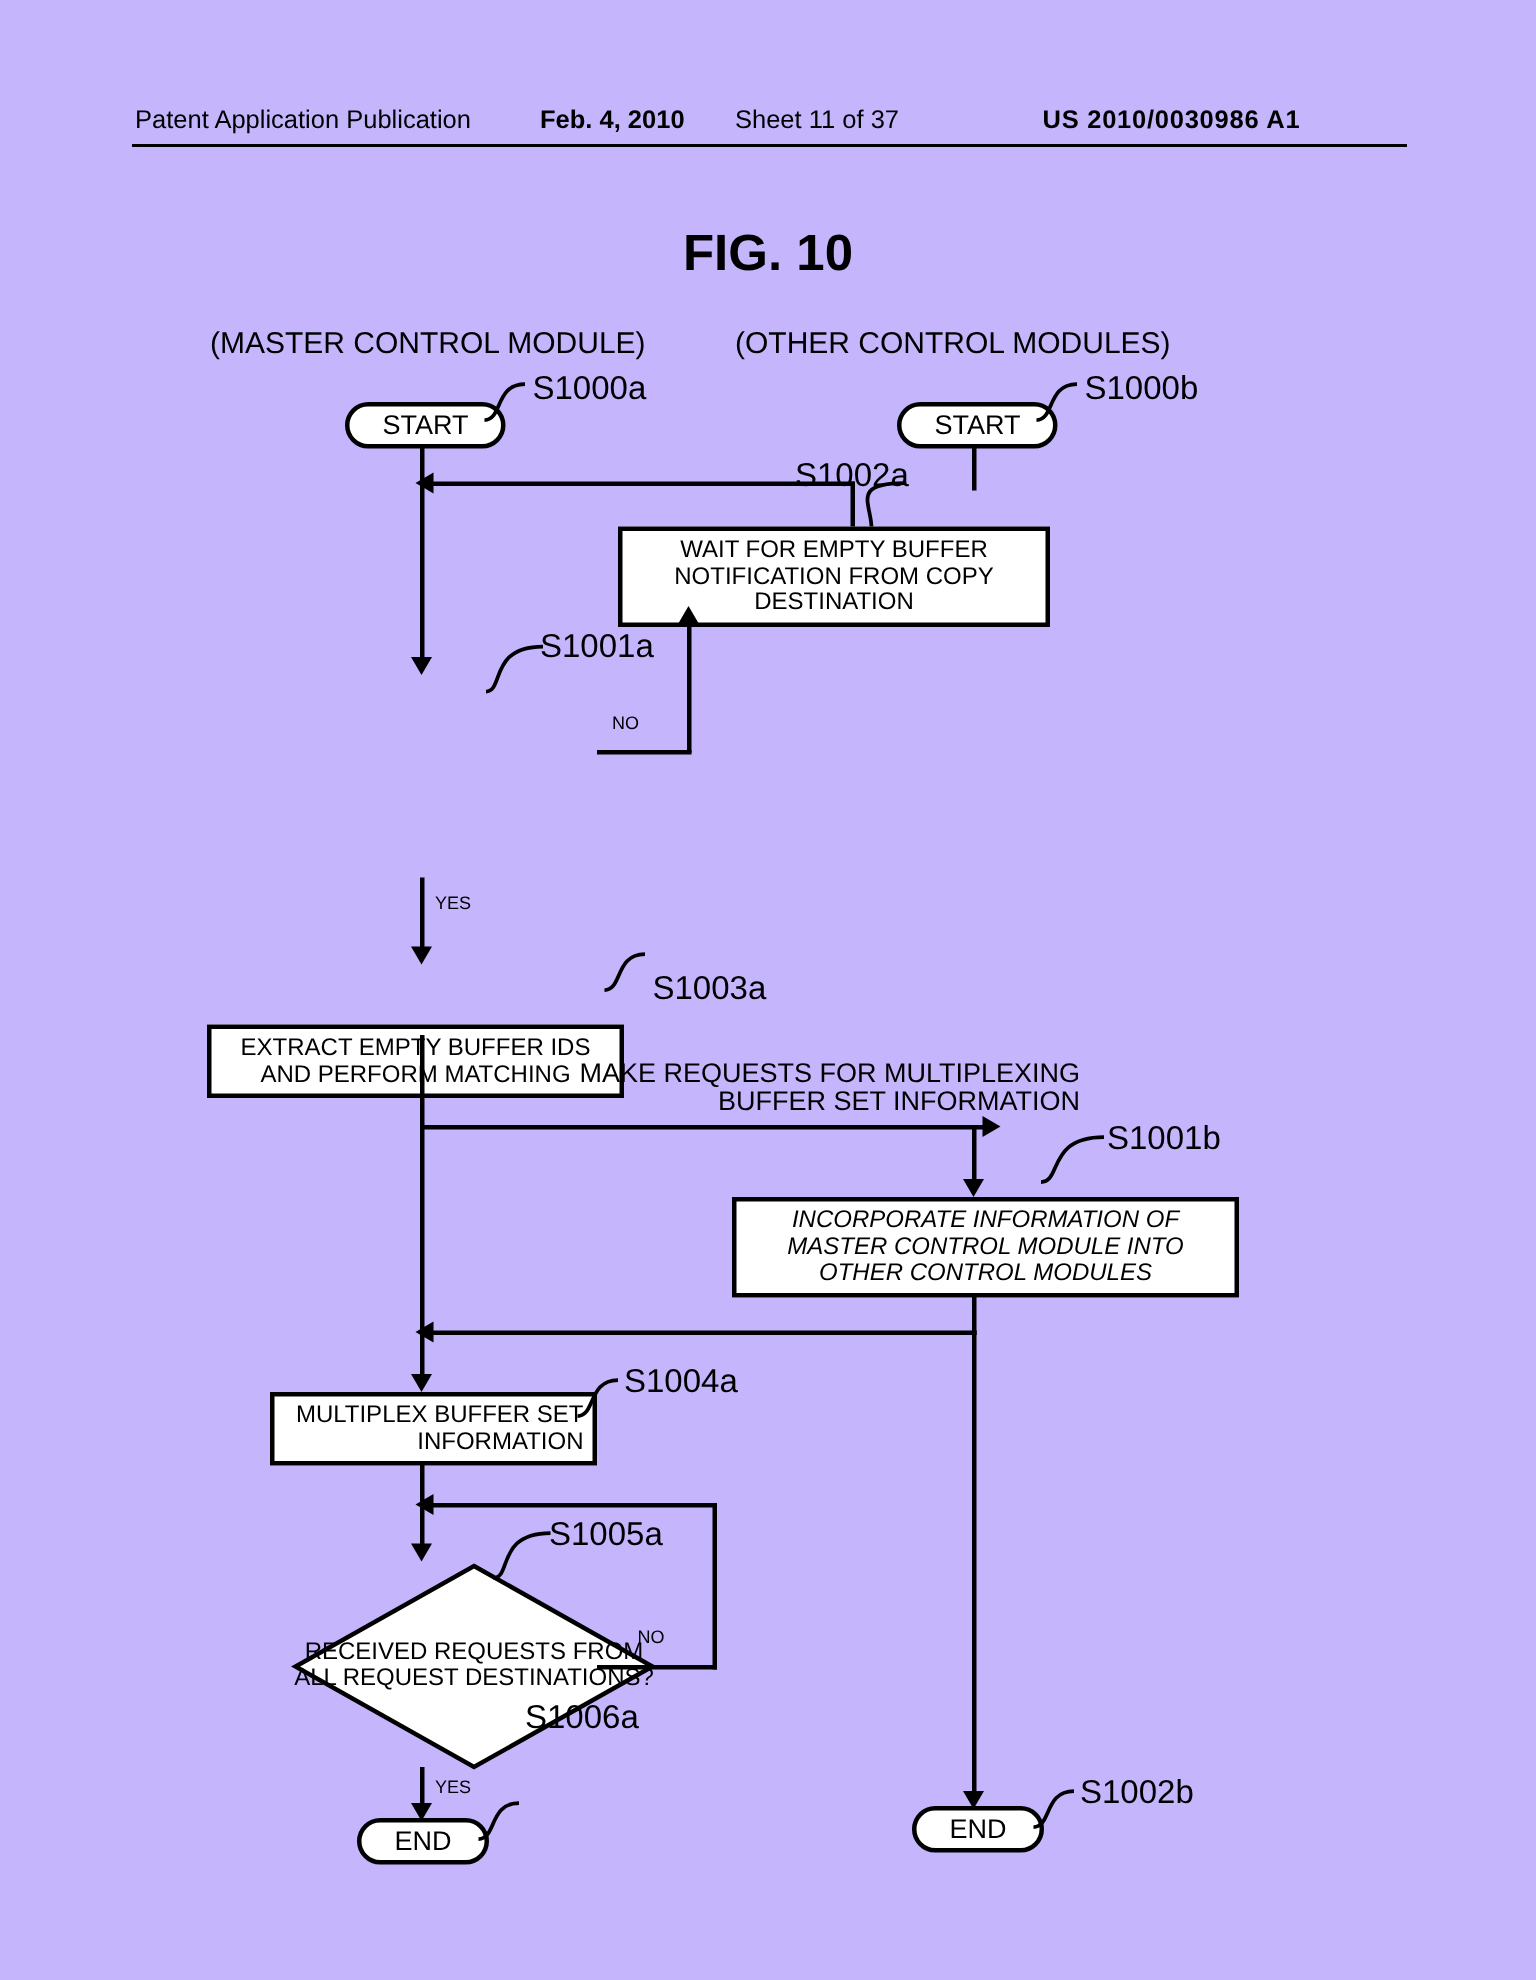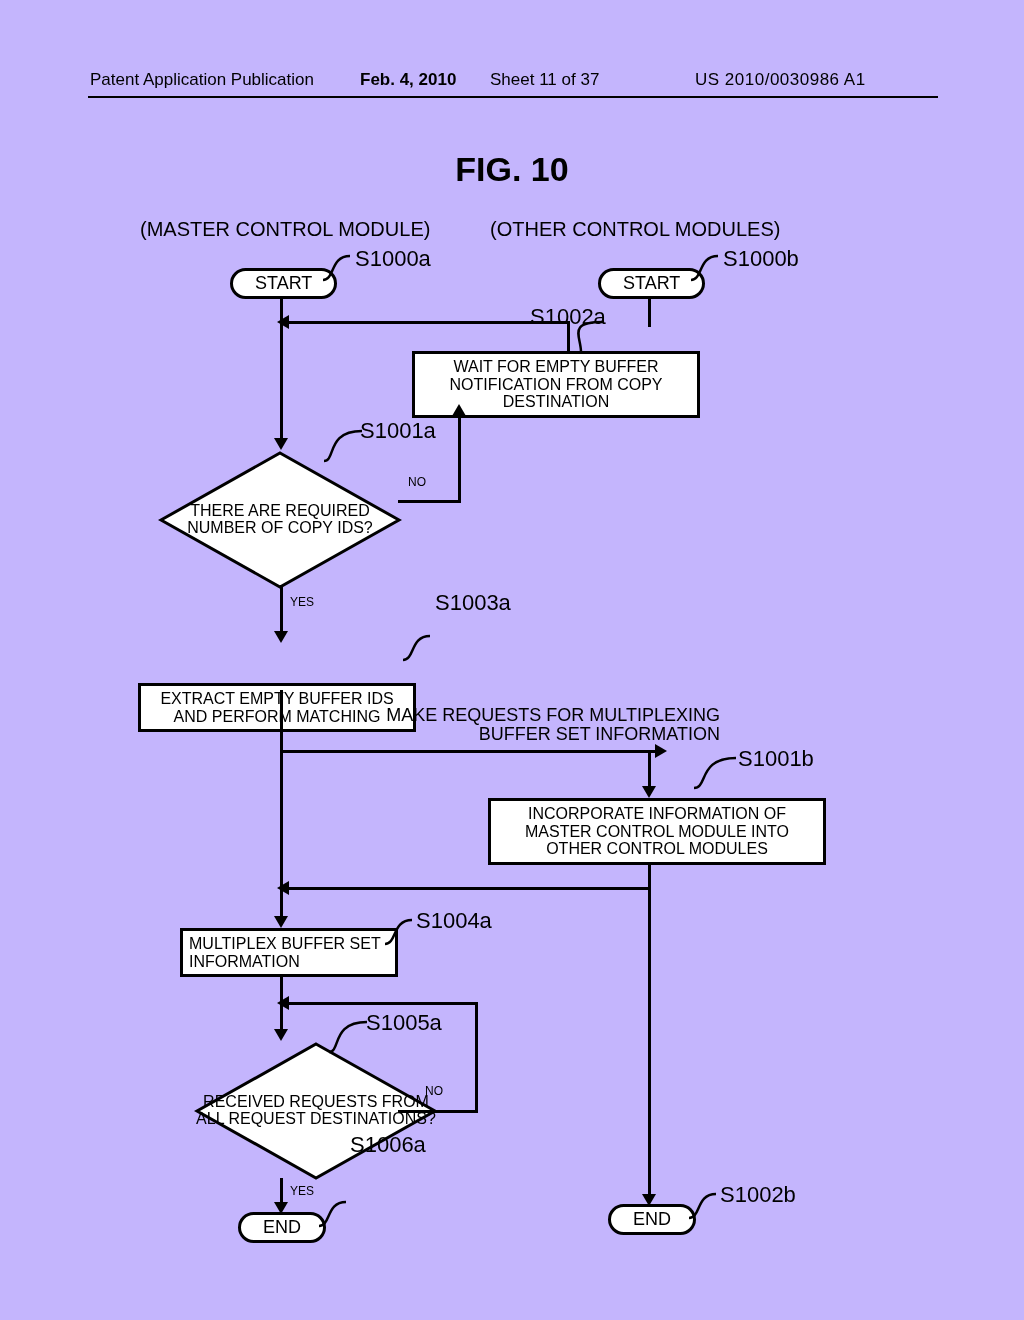--- a/index.html
+++ b/index.html
@@ -18,21 +18,21 @@
   .header {
     position: absolute;
     top: 70px;
     left: 0;
     width: 1024px;
     font-size: 17px;
   }
   .pub     { position: absolute; left: 90px; }
   .date    { position: absolute; left: 360px; font-weight: bold; }
   .sheet   { position: absolute; left: 490px; }
-  .pubno   { position: absolute; left: 695px; font-weight: normal; letter-spacing: .5px; }
+  .pubno   { position: absolute; left: 695px; font-weight: bold; letter-spacing: .5px; }
   .rule    { position: absolute; top: 96px; left: 88px; width: 850px; height: 0; border-top: 2px solid #000; }
   .figtitle{
     position: absolute;
     top: 150px;
     width: 1024px;
     text-align: center;
     font-size: 34px;
     font-weight: bold;
   }
 
@@ -130,71 +130,65 @@
     <path d="M20 36 C20 20 6 6 42 6" fill="none" stroke="#000" stroke-width="2.5"></path>
   </svg>
   <div class="label" style="left:530px; top:304px;">S1002a</div>
 
   <div class="proc" style="left:412px; top:351px; width:270px;">WAIT FOR EMPTY BUFFER NOTIFICATION FROM COPY DESTINATION</div>
 
   <div class="line-v" style="left:567px; top:321px; height:30px;"></div>
   <div class="line-v" style="left:458px; top:410px; height:92px;"></div>
   <div class="arrow arr-up" style="left:452px; top:404px;"></div>
 
-  <div class="diamond" style="left:158px; top:450px;">
-    <svg width="244" height="140">
-        <polygon points="122,3 241,70 122,137 3,70" fill="#fff" stroke="#000" stroke-width="3"></polygon>
-      </svg>
-    <div class="dlabel">THERE ARE REQUIRED NUMBER OF COPY IDS?</div>
-  </div>
   <svg class="leader" style="left:320px; top:425px;" width="46" height="40">
     <path d="M4 36 C16 36 6 6 42 6" fill="none" stroke="#000" stroke-width="2.5"></path>
   </svg>
   <div class="label" style="left:360px; top:418px;">S1001a</div>
 
   <div class="line-h" style="left:398px; top:500px; width:63px;"></div>
   <div class="yn" style="left:408px; top:475px;">NO</div>
 
   <div class="line-v" style="left:280px; top:585px; height:50px;"></div>
   <div class="arrow arr-down" style="left:274px; top:631px;"></div>
   <div class="yn" style="left:290px; top:595px;">YES</div>
 
   <div class="proc" style="left:138px; top:643px; width:260px;margin-top:40px;">EXTRACT EMPTY BUFFER IDS AND PERFORM MATCHING</div>
   <svg class="leader" style="left:400px; top:630px;" width="40" height="36">
     <path d="M3 30 C15 30 10 6 30 6" fill="none" stroke="#000" stroke-width="2.5"></path>
   </svg>
-  <div class="label" style="left:435px; top:590px;">S1003a</div>
+  <div class="label" style="left:435px; top:646px;">S1003a</div>
 
   <div class="line-v" style="left:280px; top:690px; height:60px;"></div>
   <div class="line-h" style="left:280px; top:750px; width:378px;"></div>
   <div class="arrow arr-right" style="left:655px; top:743.5px;"></div>
 
   <div class="mpxtxt" style="left:320px; top:706px; width:400px;">MAKE REQUESTS FOR MULTIPLEXING BUFFER SET INFORMATION</div>
 
   <div class="line-v" style="left:648px; top:298px; height:29px;"></div>
   <div class="line-v" style="left:648px; top:750px; height:40px;"></div>
   <div class="arrow arr-down" style="left:642px; top:786px;"></div>
 
   <svg class="leader" style="left:690px; top:752px;" width="50" height="42">
     <path d="M4 36 C18 36 8 6 46 6" fill="none" stroke="#000" stroke-width="2.5"></path>
   </svg>
   <div class="label" style="left:738px; top:746px;">S1001b</div>
 
-  <div class="proc" style="left:488px; top:798px; width:320px;">INCORPORATE INFORMATION OF MASTER CONTROL MODULE INTO OTHER CONTROL MODULES</div>
+  <div class="proc" style="left:488px; top:798px; width:320px;font-style:italic;">INCORPORATE INFORMATION OF MASTER CONTROL MODULE INTO OTHER CONTROL MODULES</div>
 
   <div class="line-v" style="left:648px; top:862px; height:28px;"></div>
   <div class="line-h" style="left:283px; top:887px; width:368px;"></div>
   <div class="arrow arr-left" style="left:277px; top:880.5px;"></div>
 
   <div class="line-v" style="left:648px; top:887px; height:310px;"></div>
 
   <div class="line-v" style="left:280px; top:750px; height:170px;"></div>
   <div class="arrow arr-down" style="left:274px; top:916px;"></div>
 
-  <div class="proc" style="left:180px; top:928px; width:200px; text-align:left; ">MULTIPLEX BUFFER SET INFORMATION</div>
+  <div class="proc" style="left:180px; top:928px; width:200px; text-align:right; ">MULTIPLEX BUFFER SET INFORMATION</div>
   <svg class="leader" style="left:382px; top:914px;" width="40" height="36">
     <path d="M3 30 C15 30 10 6 30 6" fill="none" stroke="#000" stroke-width="2.5"></path>
   </svg>
   <div class="label" style="left:416px; top:908px;">S1004a</div>
 
   <div class="line-v" style="left:280px; top:975px; height:30px;"></div>
 
   <div class="line-h" style="left:280px; top:1002px; width:198px;"></div>
   <div class="arrow arr-left" style="left:277px; top:995.5px;"></div>
   <div class="line-v" style="left:280px; top:1005px; height:28px;"></div>

